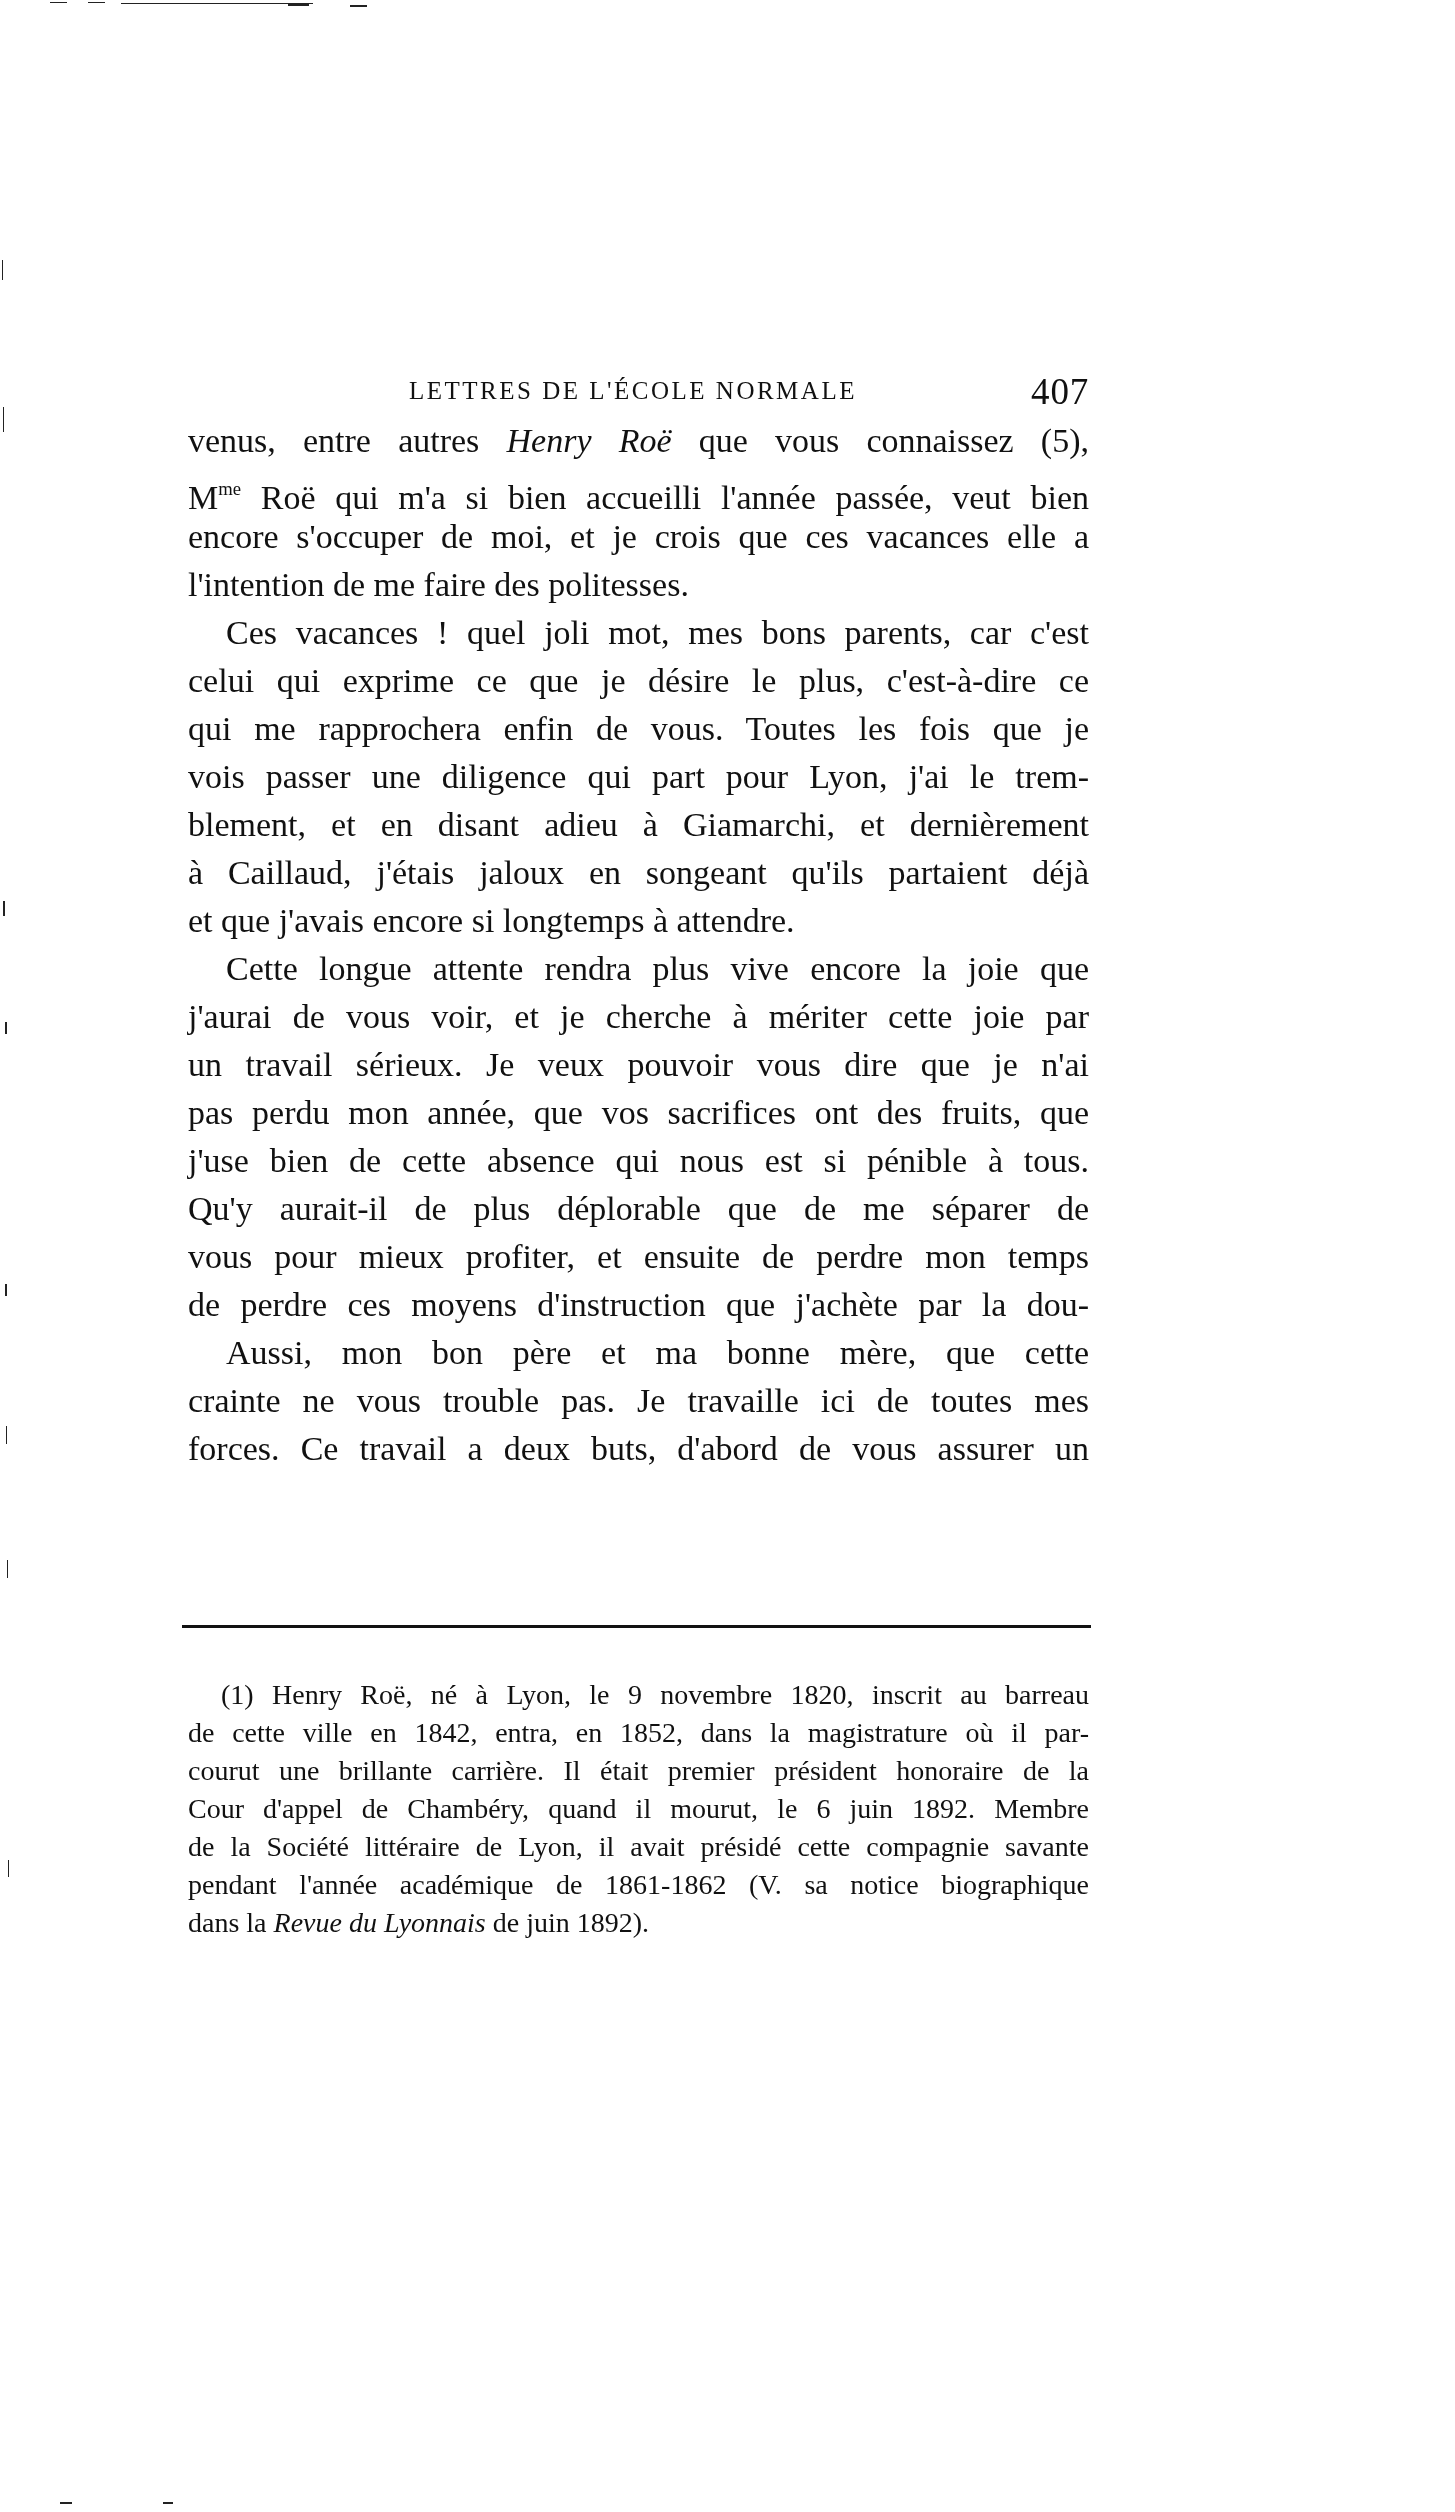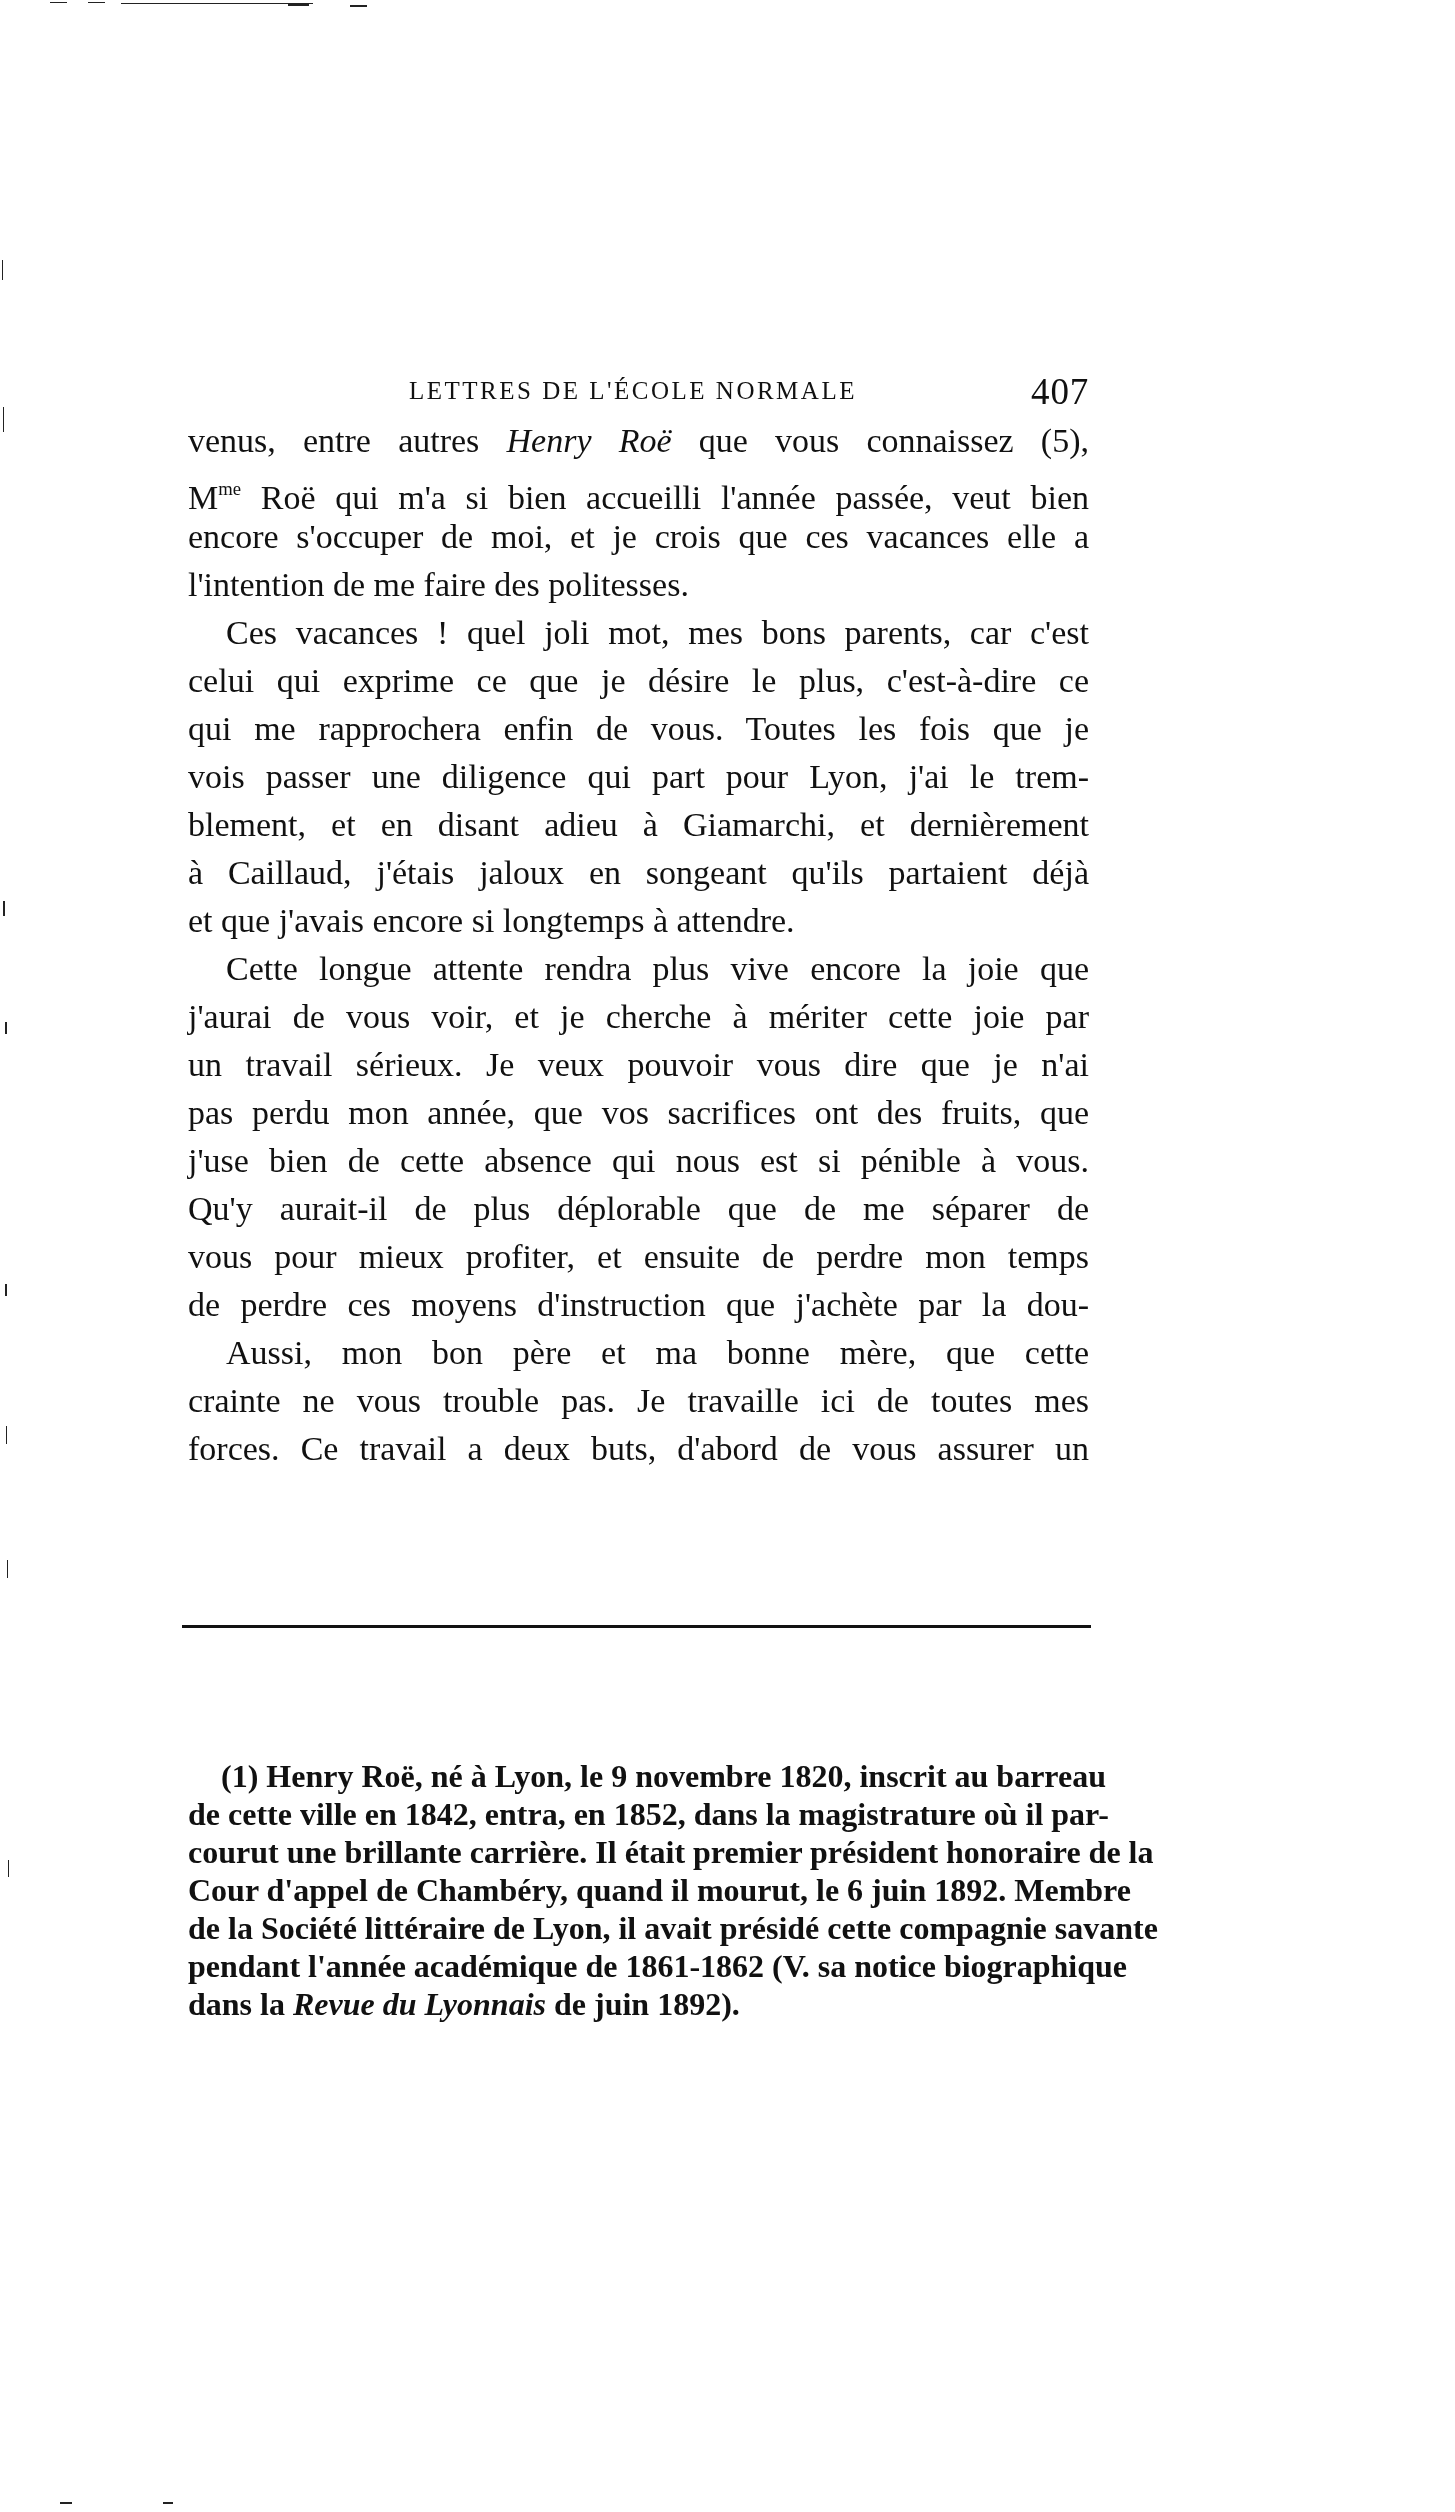--- a/index.html
+++ b/index.html
@@ -72,25 +72,24 @@
     position: absolute;
     left: 182px;
     top: 1625px;
     width: 909px;
     height: 2.5px;
     background: #111;
   }
   .footnote {
     position: absolute;
     left: 188px;
-    top: 1757px;
+    top: 1676px;
     width: 901px;
-    font-size: 32px;
+    font-size: 28px;
     line-height: 38px;
-    font-weight: bold;
   }
   .footnote .line {
     display: block;
     text-align: justify;
     text-align-last: justify;
     white-space: nowrap;
     height: 38px;
   }
   .footnote .line.indent {
     padding-left: 33px;
@@ -140,21 +139,21 @@
     <span class="line">celui qui exprime ce que je désire le plus, c'est-à-dire ce</span>
     <span class="line">qui me rapprochera enfin de vous. Toutes les fois que je</span>
     <span class="line">vois passer une diligence qui part pour Lyon, j'ai le trem-</span>
     <span class="line">blement, et en disant adieu à Giamarchi, et dernièrement</span>
     <span class="line">à Caillaud, j'étais jaloux en songeant qu'ils partaient déjà</span>
     <span class="line last">et que j'avais encore si longtemps à attendre.</span>
     <span class="line indent">Cette longue attente rendra plus vive encore la joie que</span>
     <span class="line">j'aurai de vous voir, et je cherche à mériter cette joie par</span>
     <span class="line">un travail sérieux. Je veux pouvoir vous dire que je n'ai</span>
     <span class="line">pas perdu mon année, que vos sacrifices ont des fruits, que</span>
-    <span class="line">j'use bien de cette absence qui nous est si pénible à vous.</span>
+    <span class="line">j'use bien de cette absence qui nous est si pénible à tous.</span>
     <span class="line">Qu'y aurait-il de plus déplorable que de me séparer de</span>
     <span class="line">vous pour mieux profiter, et ensuite de perdre mon temps</span>
     <span class="line">de perdre ces moyens d'instruction que j'achète par la dou-</span>
     <span class="line indent">Aussi, mon bon père et ma bonne mère, que cette</span>
     <span class="line">crainte ne vous trouble pas. Je travaille ici de toutes mes</span>
     <span class="line">forces. Ce travail a deux buts, d'abord de vous assurer un</span>
   </div>
 
 <div class="footnote-rule"></div>
 

